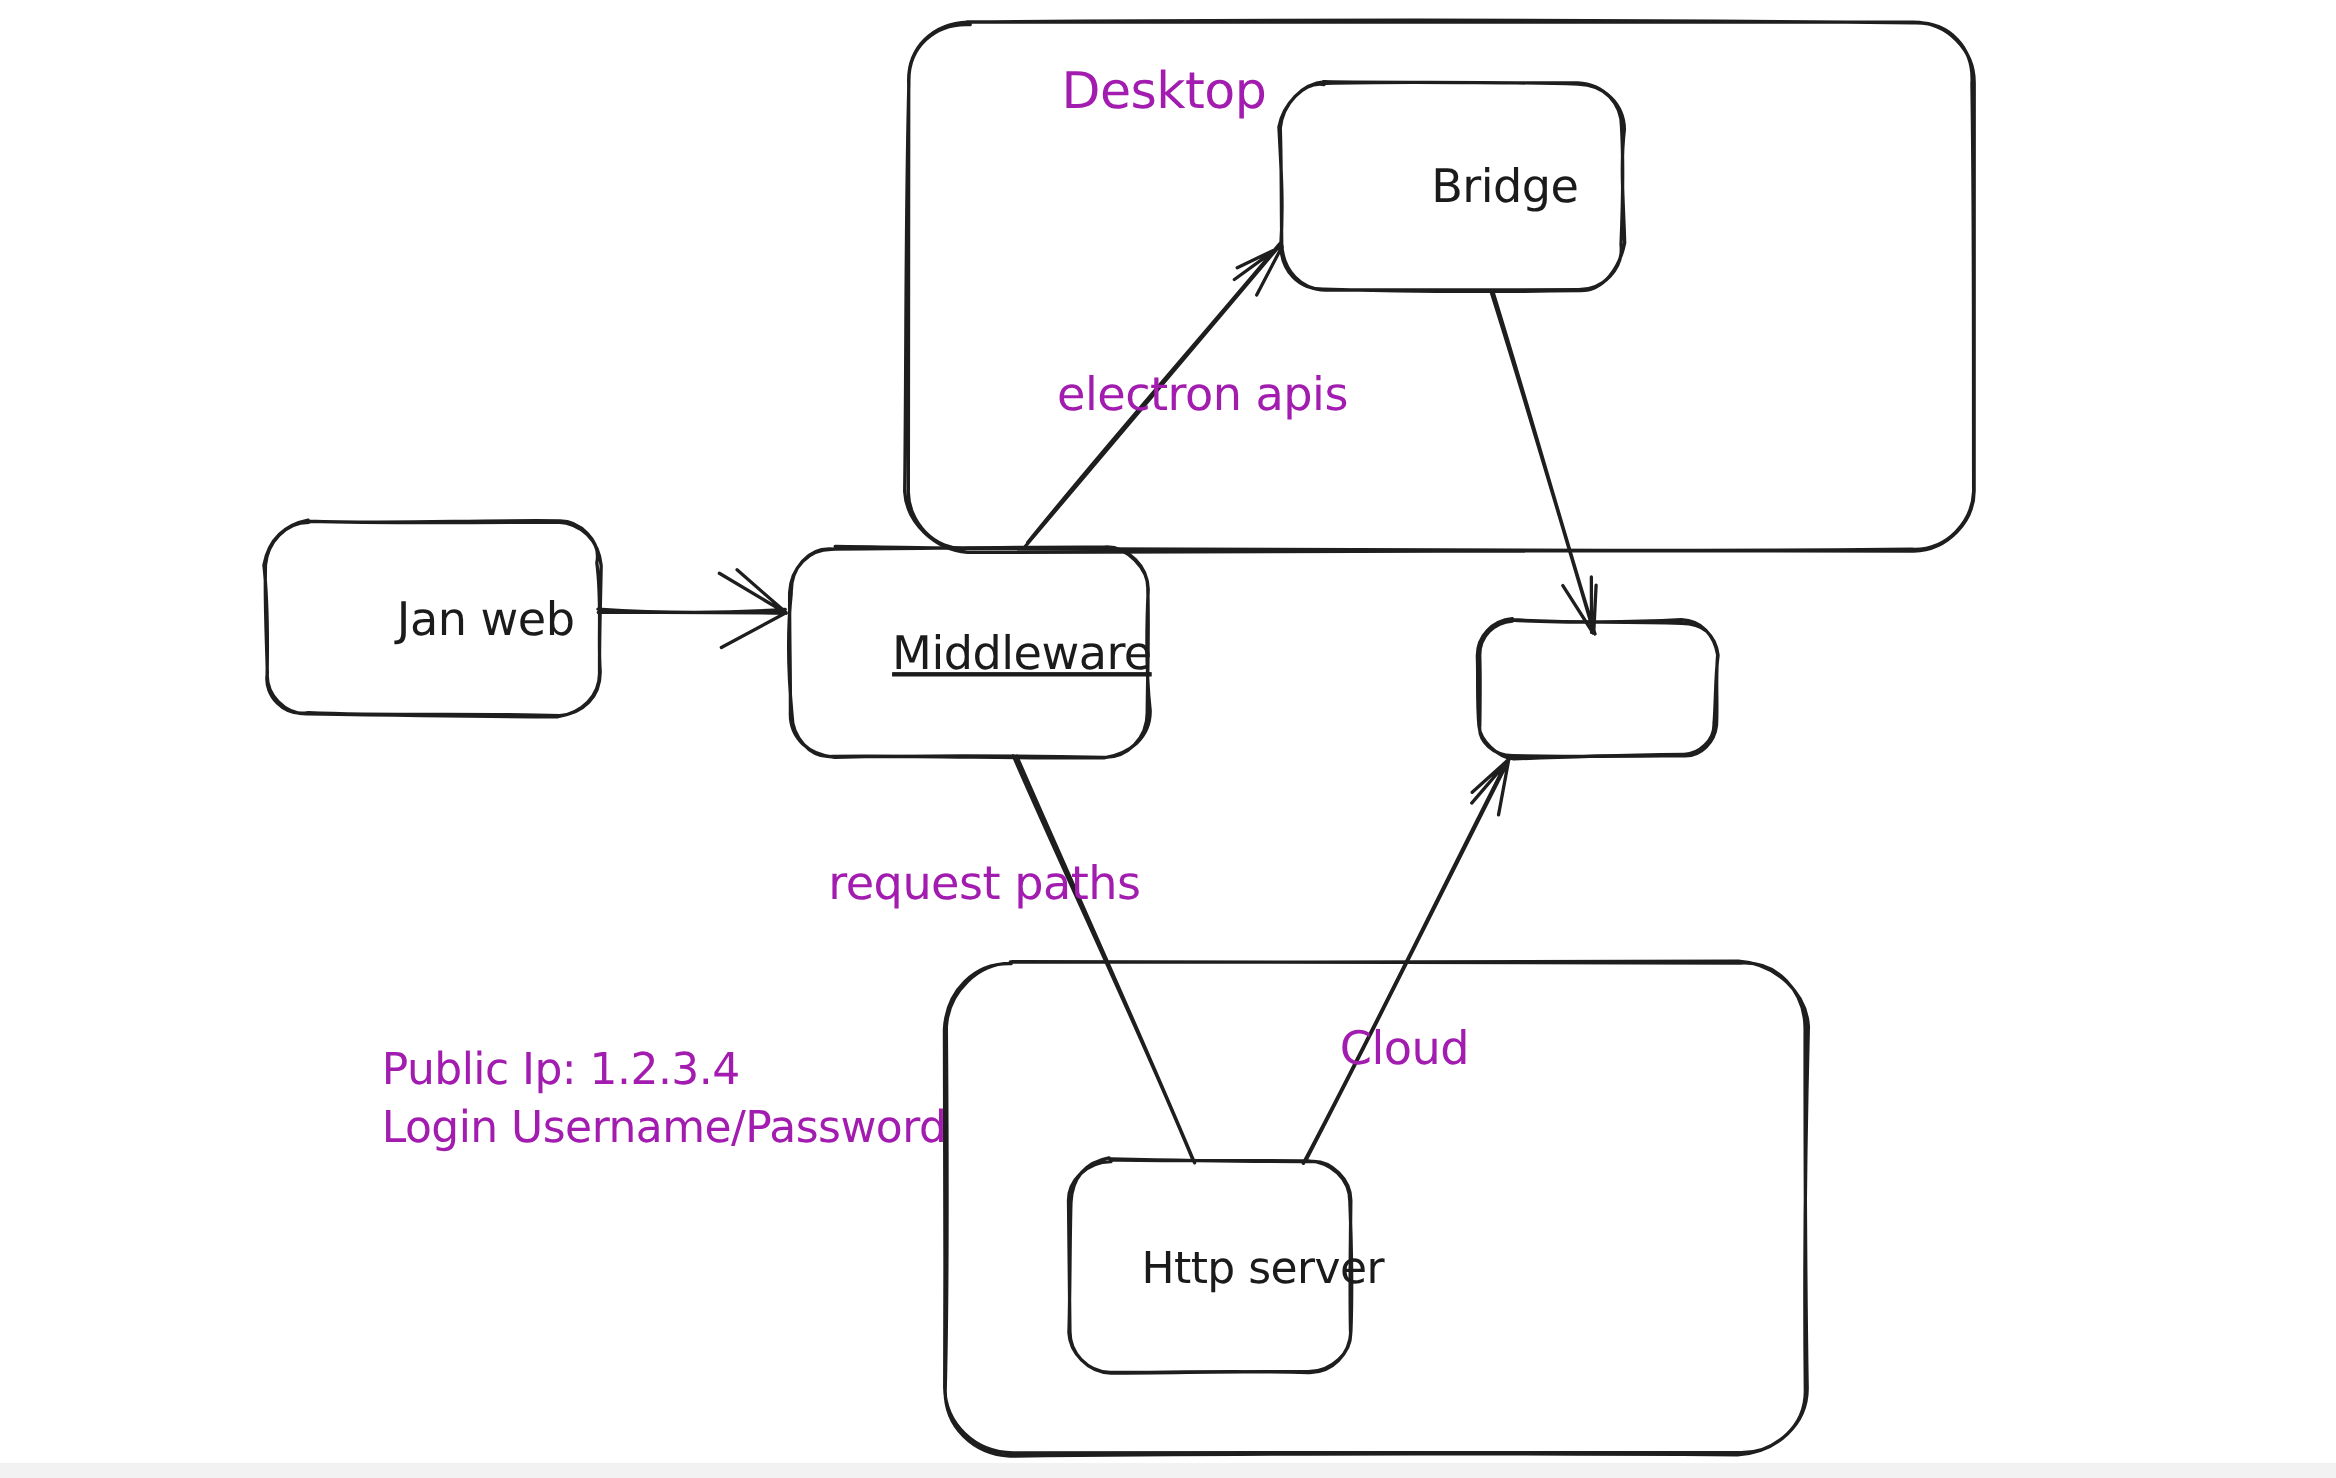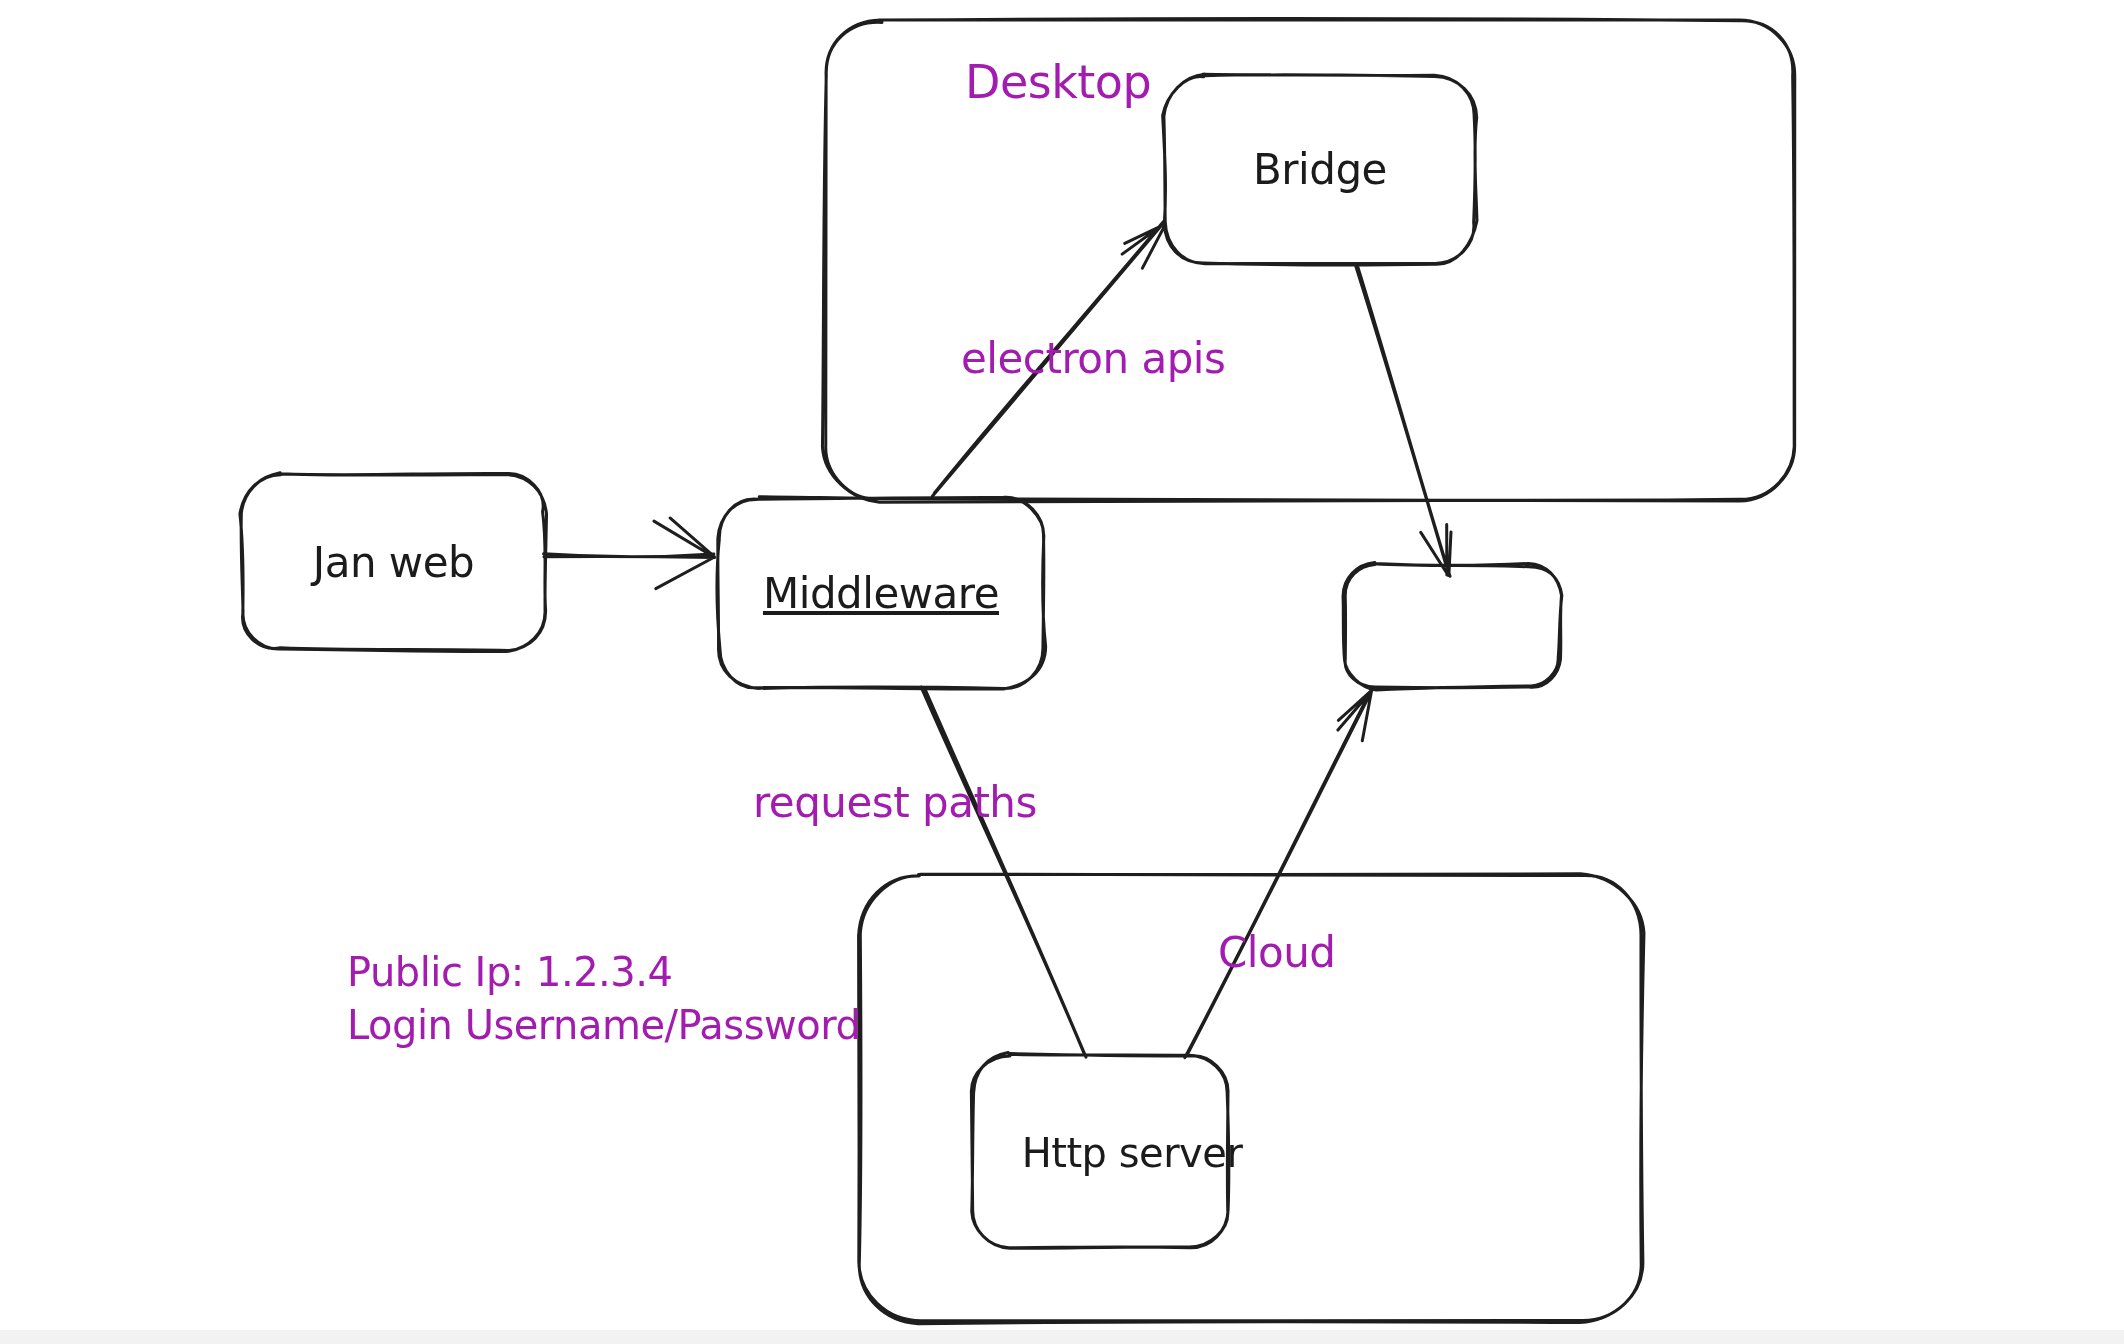--- a/index.html
+++ b/index.html
@@ -15,21 +15,21 @@
     fill: none; stroke: #1e1e1e; stroke-width: 3;
     stroke-linecap: round; stroke-linejoin: round;
   }
   .label {
     position: absolute; white-space: nowrap;
     color: #a21caf; letter-spacing: -0.5px;
   }
   .node-label {
     position: absolute; display: flex;
     align-items: center; justify-content: center;
-    font-size: 42px; letter-spacing: -0.5px; white-space: nowrap;
+    font-size: 42px; letter-spacing: -0.5px; white-space: nowrap; padding-left: 48px;
   }
   .container-label { font-size: 46px; }
   .edge-label { font-size: 42px; }
   .annotation { font-size: 40px; line-height: 1.32; }
   .bottom-band {
     position: absolute; left: 0; top: 1330px;
     width: 2124px; height: 14px; background: #f2f2f3;
   }
 </style>
 </head>
@@ -59,21 +59,21 @@
 
   <div class="label container-label" style="left:1218px; top:928px; font-size:42px;">Cloud</div>
 
   <div class="node-label" style="left:242px; top:475px; width:303px; height:175px;">Jan web</div>
 
   <div class="node-label" style="left:718px; top:498px; width:326px; height:190px;text-decoration:underline;">Middleware</div>
 
   <div class="node-label" style="left:1165px; top:75px; width:310px; height:188px;">Bridge</div>
 
 
-  <div class="node-label" style="left:1004px; top:1055px; width:256px; height:195px; font-size:40px;">Http server</div>
+  <div class="node-label" style="left:972px; top:1055px; width:256px; height:195px; font-size:40px;">Http server</div>
 
   <div class="label edge-label" style="left:928px; top:334px;margin-left:33px;">electron apis</div>
 
   <div class="label edge-label" style="left:753px; top:778px;">request paths</div>
 
   <div class="label annotation" style="left:347px; top:946px;">
     <div>Public Ip: 1.2.3.4</div>
     <div>Login Username/Password</div>
   </div>
 

